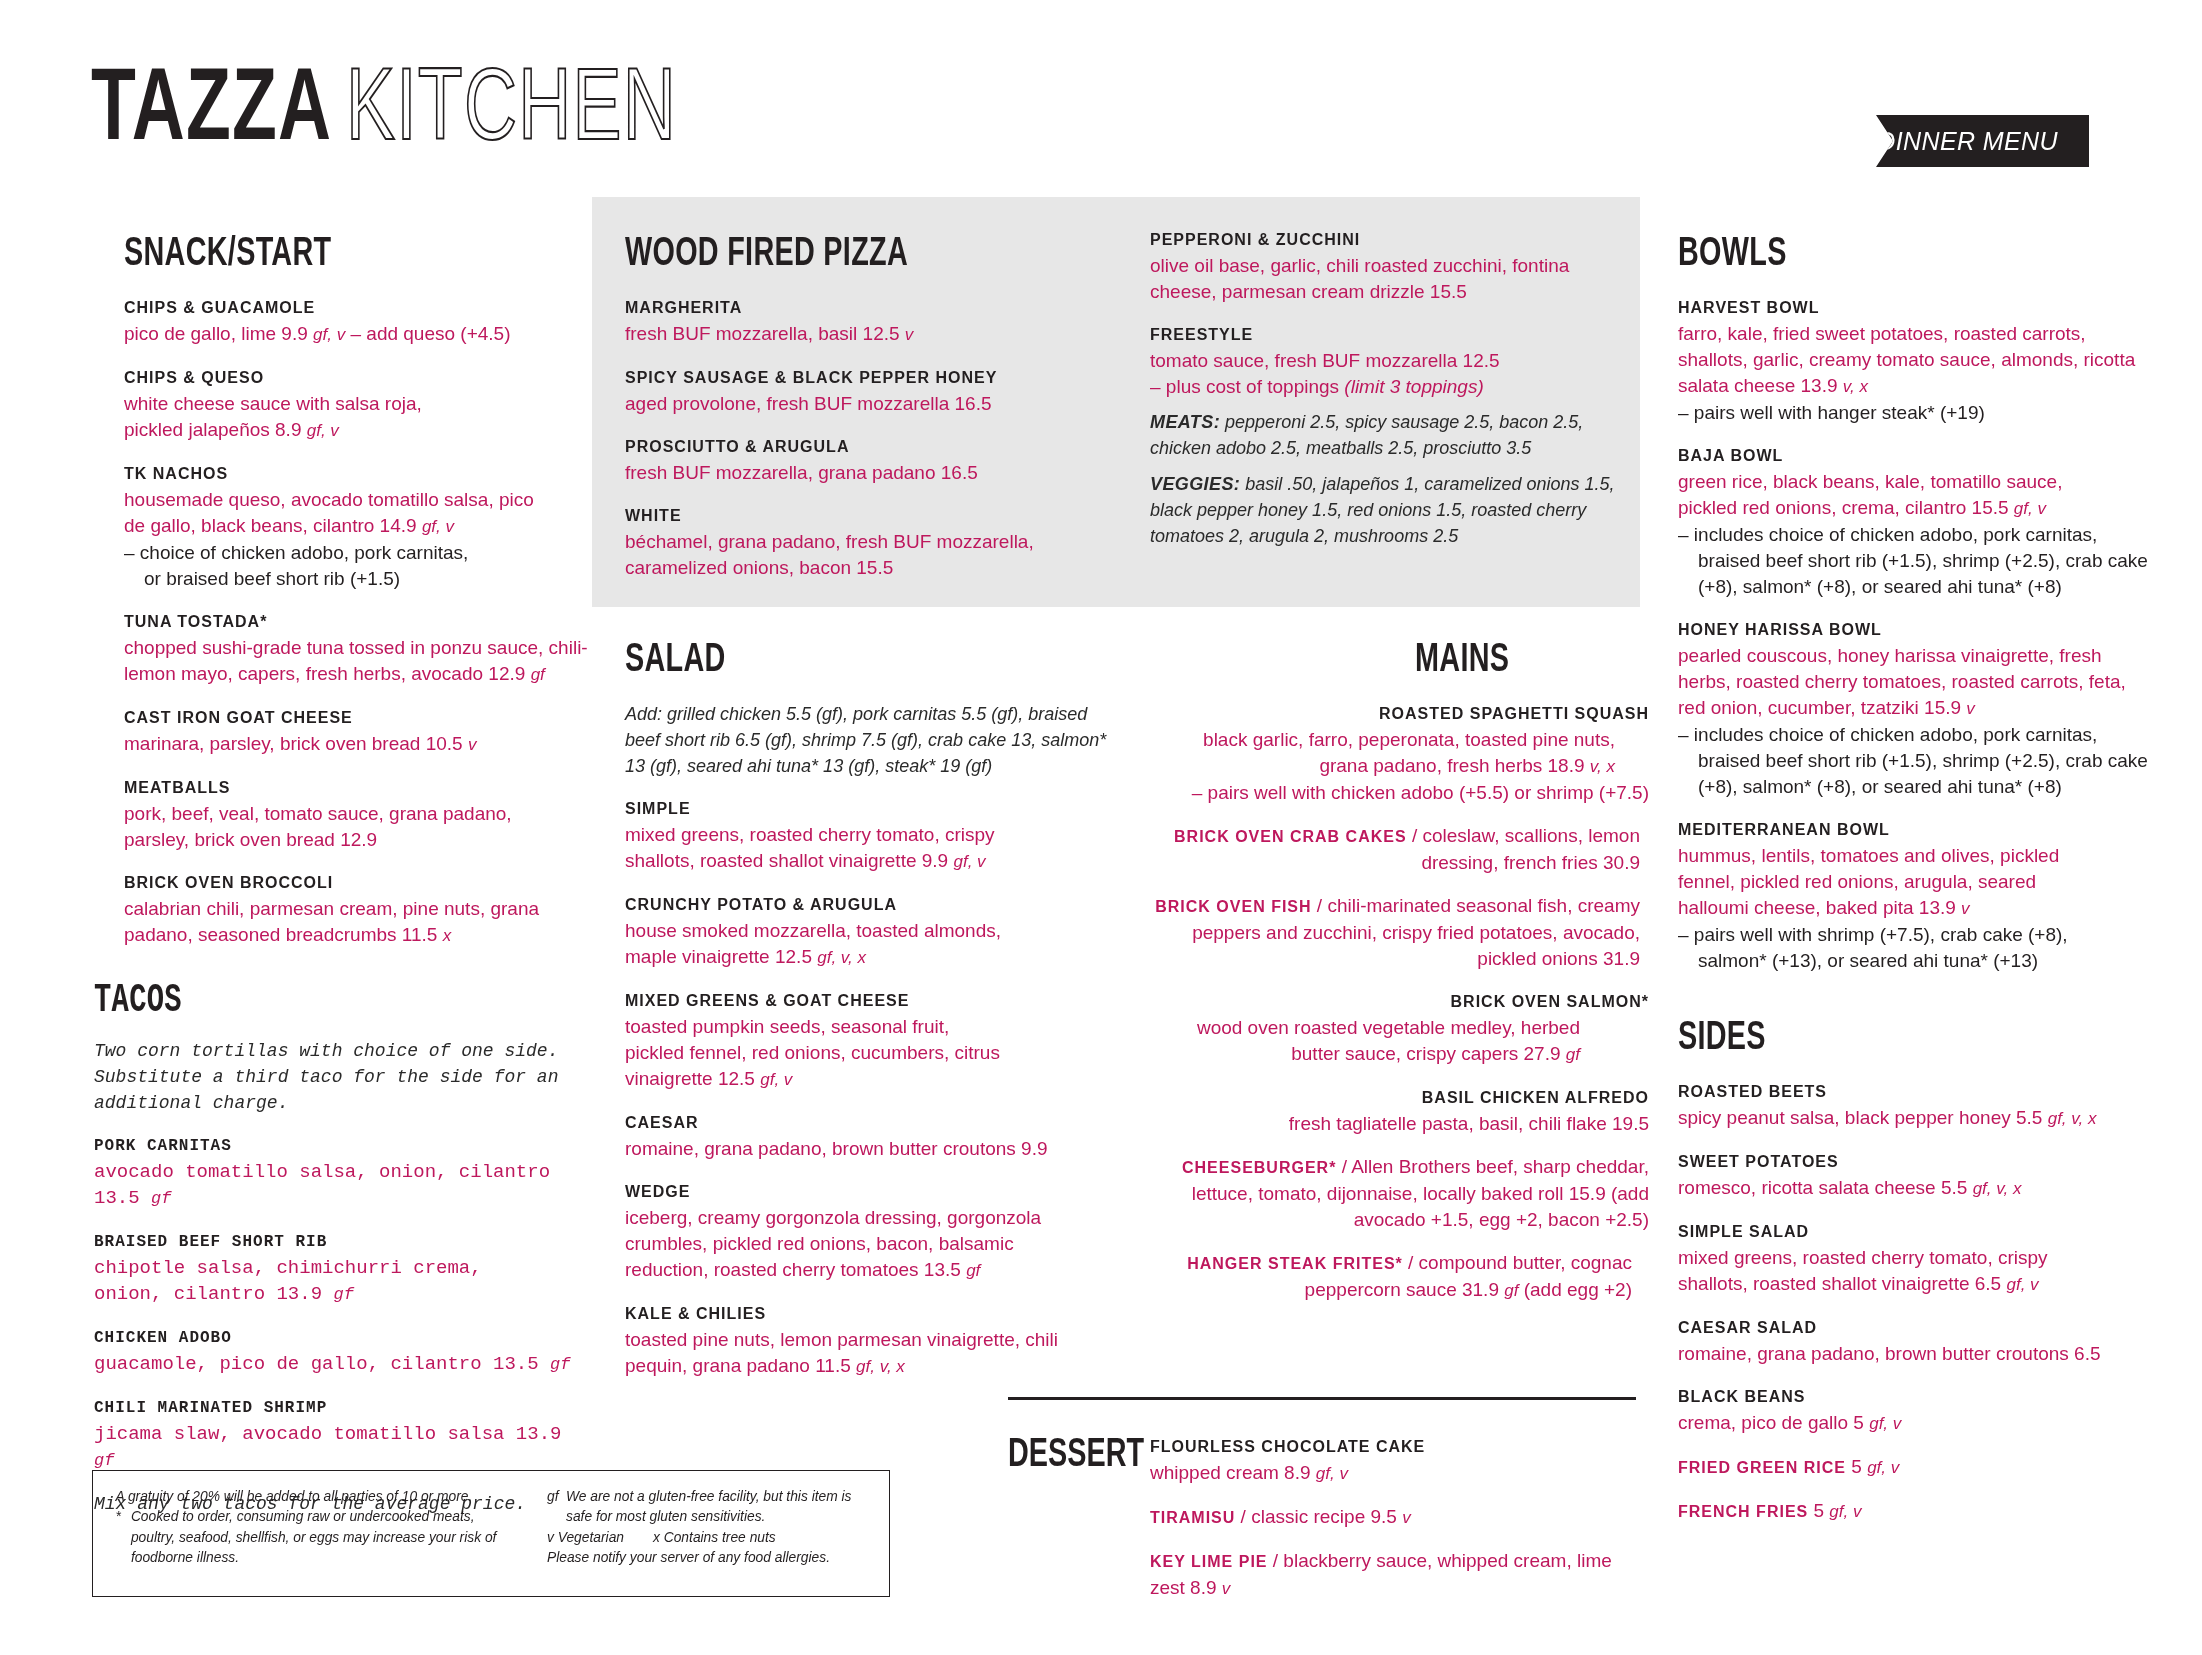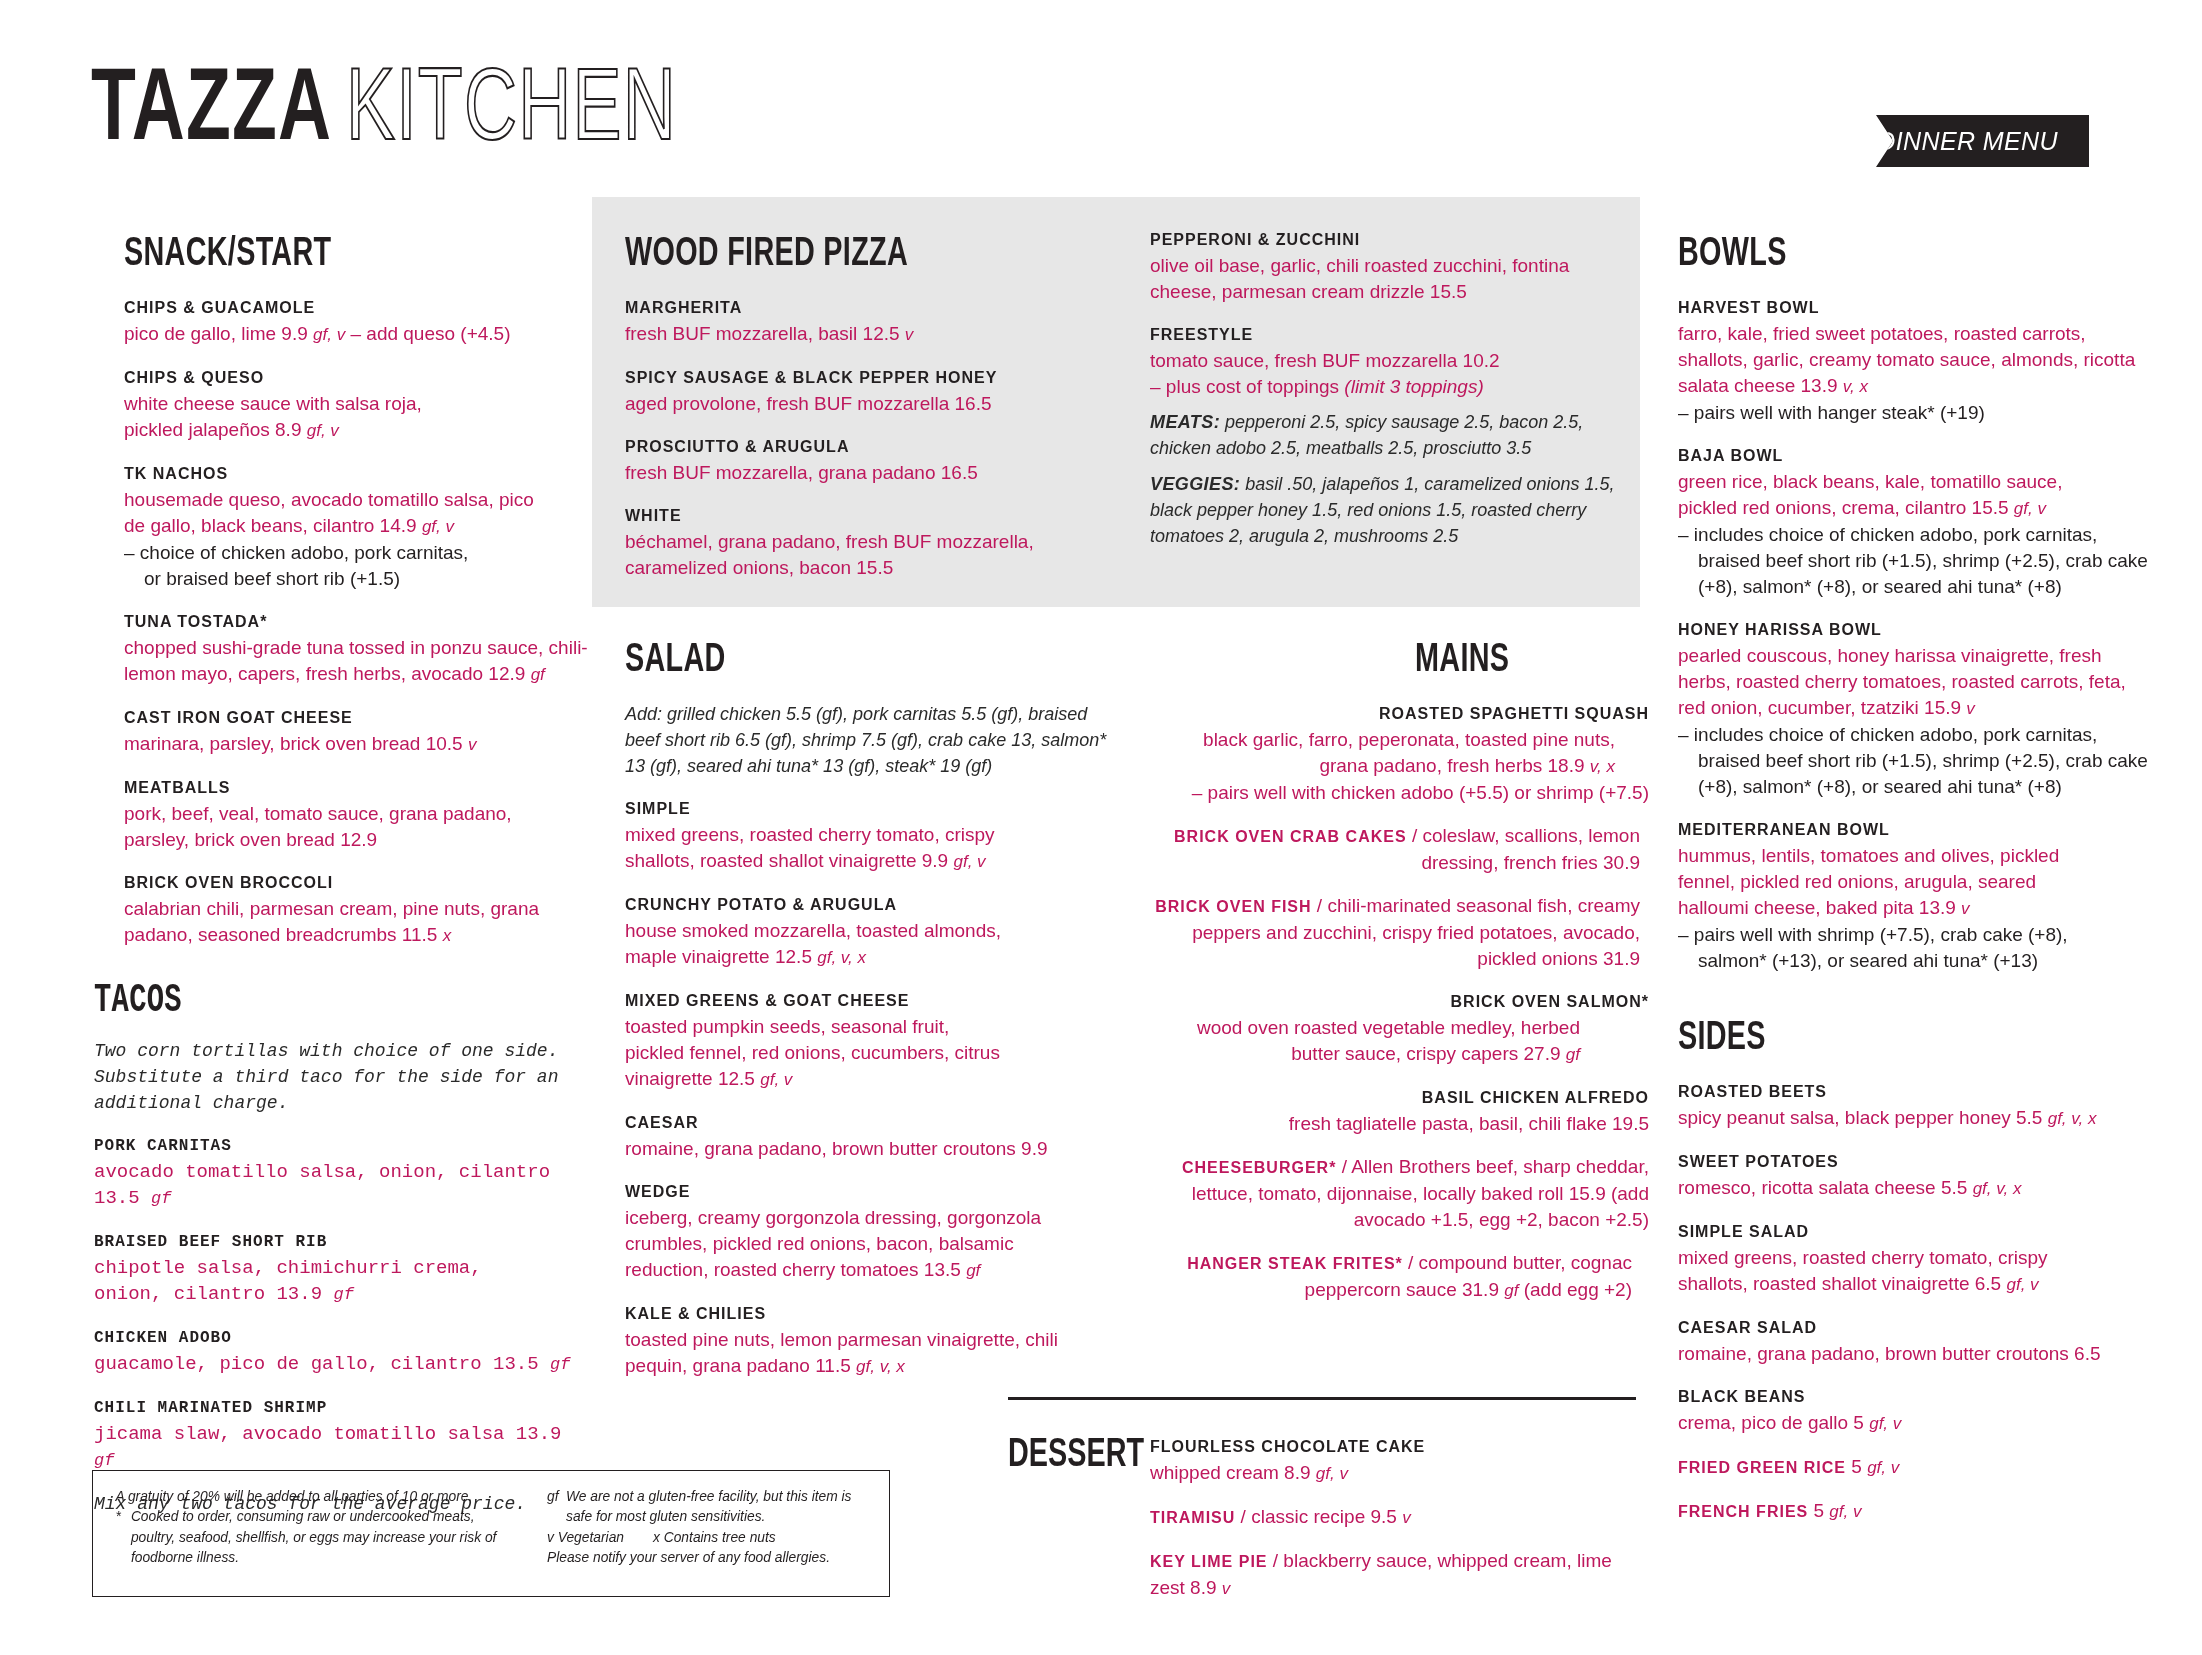--- a/index.html
+++ b/index.html
@@ -137,21 +137,21 @@
   </div>
 </div>
 
 <div class="col" style="left:1150px; top:227px; width:482px;">
   <div class="item">
     <div class="iname">PEPPERONI &amp; ZUCCHINI</div>
     <div class="idesc" style="width:430px">olive oil base, garlic, chili roasted zucchini, fontina cheese, parmesan cream drizzle  15.5</div>
   </div>
   <div class="item" style="margin-bottom:8.6px">
     <div class="iname">FREESTYLE</div>
-    <div class="idesc">tomato sauce, fresh BUF mozzarella  10.2</div>
+    <div class="idesc">tomato sauce, fresh BUF mozzarella  12.5</div>
     <div class="idesc"><span>– plus cost of toppings </span><span style="font-style:italic">(limit 3 toppings)</span></div>
   </div>
   <div class="ital" style="margin-bottom:10.3px; width:482px"><span class="tk-lbl">MEATS:</span> <span>pepperoni 2.5, spicy sausage 2.5, bacon 2.5, chicken adobo 2.5, meatballs 2.5, prosciutto 3.5</span></div>
   <div class="ital" style="width:465px"><span class="tk-lbl">VEGGIES:</span> <span>basil .50, jalapeños 1, caramelized onions 1.5, black pepper honey 1.5, red onions 1.5, roasted cherry tomatoes 2, arugula 2, mushrooms 2.5</span></div>
 </div>
 
 <div class="col" style="left:625px; top:637px; width:490px;">
   <div class="sec-title">SALAD</div>
   <div class="ital" style="width:490px; margin-bottom:17px">Add: grilled chicken 5.5 (gf), pork carnitas 5.5 (gf), braised beef short rib 6.5 (gf), shrimp 7.5 (gf), crab cake 13, salmon* 13 (gf), seared ahi tuna* 13 (gf), steak* 19 (gf)</div>
   <div class="item">

